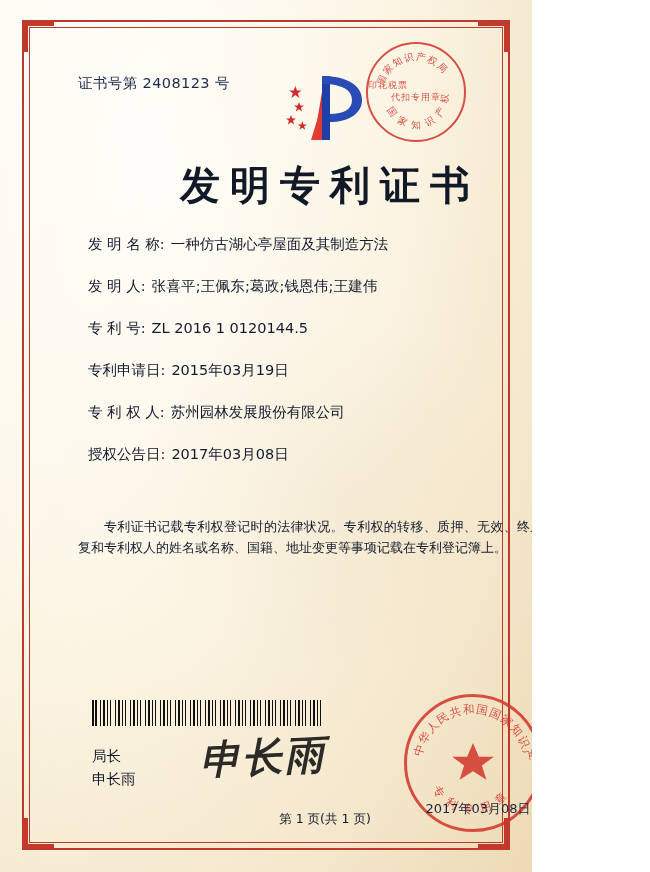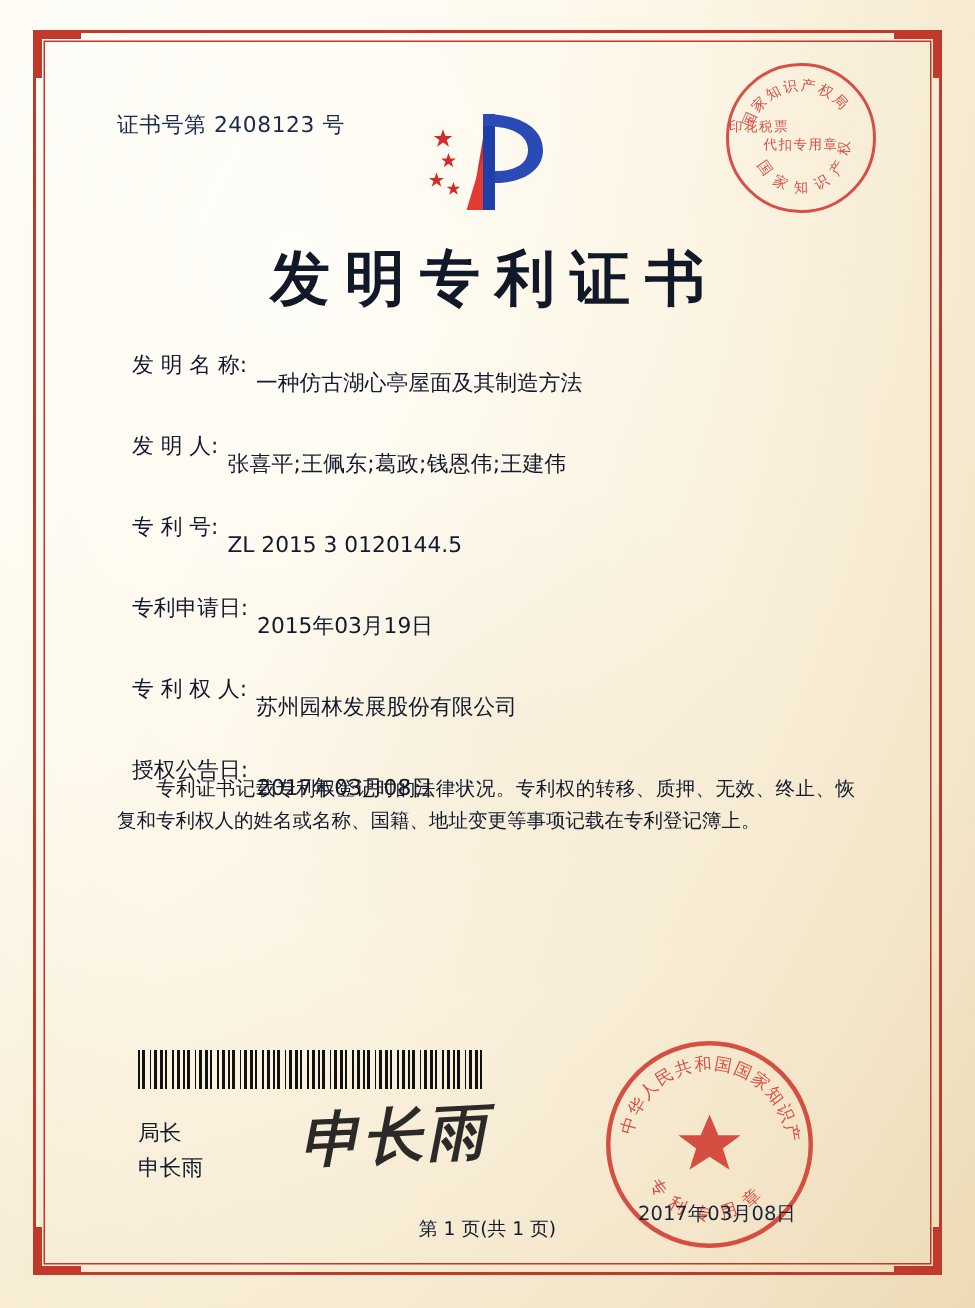--- a/index.html
+++ b/index.html
@@ -7,21 +7,21 @@
     padding: 0;
   }
   body {
     width: 650px;
     height: 872px;
     background: #ffffff;
     font-family: "DejaVu Sans", sans-serif;
   }
   .page {
     position: relative;
-    width: 650px;
+    width: 532px;
     height: 872px;
     box-sizing: border-box;
     background:
       radial-gradient(ellipse at 30% 20%, #fffdf7 0%, #fdf7e8 45%, #f7ecd4 78%, #efdfbd 100%);
     overflow: hidden;
   }
   .paper-tint {
     position: absolute;
     inset: 0;
     background:
@@ -139,21 +139,20 @@
     font-size: 14.5px;
     line-height: 20px;
   }
   .field-label {
     white-space: nowrap;
     color: #121a2c;
   }
   .field-value {
     margin-left: 6px;
     color: #121a2c;
-    margin-top: 12px;
   }
   .field-row.name .field-value { letter-spacing: 0.2px; }
 
   .body-text {
     position: absolute;
     left: 78px;
     top: 516px;
     width: 492px;
     font-size: 13px;
     line-height: 21px;
@@ -297,21 +296,21 @@
     <div class="field-row">
       <span class="field-label">发 明 名 称:</span>
       <span class="field-value">一种仿古湖心亭屋面及其制造方法</span>
     </div>
     <div class="field-row name">
       <span class="field-label">发 明 人:</span>
       <span class="field-value">张喜平;王佩东;葛政;钱恩伟;王建伟</span>
     </div>
     <div class="field-row">
       <span class="field-label">专 利 号:</span>
-      <span class="field-value">ZL 2015 3 0120144.5</span>
+      <span class="field-value">ZL 2016 1 0120144.5</span>
     </div>
     <div class="field-row">
       <span class="field-label">专利申请日:</span>
       <span class="field-value">2015年03月19日</span>
     </div>
     <div class="field-row">
       <span class="field-label">专 利 权 人:</span>
       <span class="field-value">苏州园林发展股份有限公司</span>
     </div>
     <div class="field-row">

